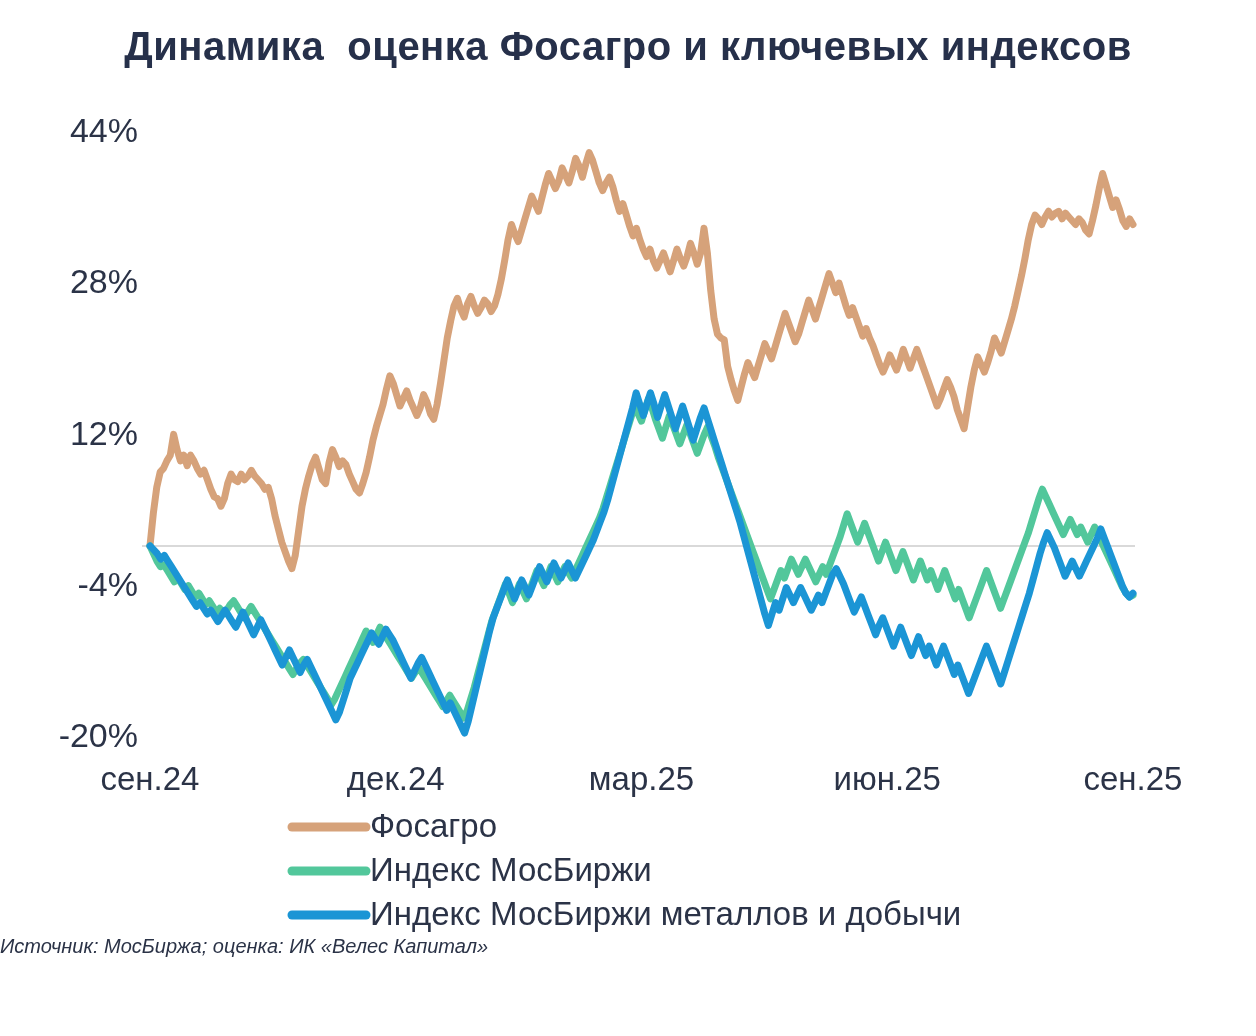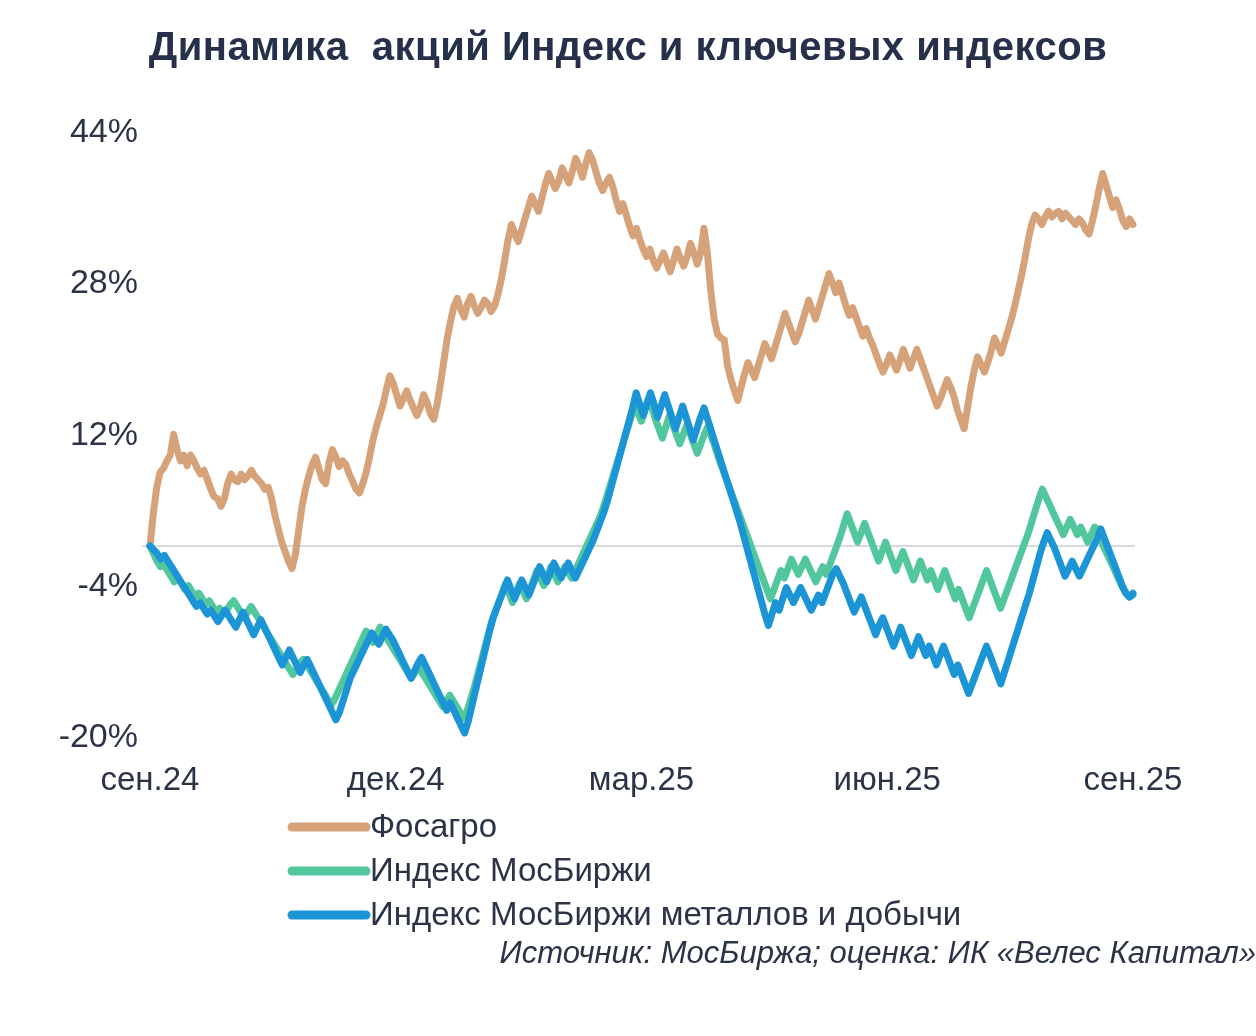--- a/index.html
+++ b/index.html
@@ -55,22 +55,22 @@
     font-size: 33px;
     fill: #2b3347;
     font-family: "Liberation Sans", sans-serif;
     dominant-baseline: middle;
   }
   .source-note {
     position: absolute;
     left: 0;
     top: 935px;
     width: 1256px;
-    text-align: right;
-    font-size: 31px;
+    text-align: left;
+    font-size: 20px;
     font-style: italic;
     color: #2b3347;
     white-space: pre;
   }
   .zero-grid {
     stroke: #d9d9d9;
     stroke-width: 2;
   }
   .series-path {
     fill: none;
@@ -79,21 +79,21 @@
   }
   .legend-swatch {
     stroke-linecap: round;
   }
 </style>
 </head>
 <body>
 
 <div id="figure">
 
-  <div id="chart-title">Динамика  акций Индекс и ключевых индексов</div>
+  <div id="chart-title">Динамика  оценка Фосагро и ключевых индексов</div>
 
   <svg id="plot-svg" viewBox="0 0 1256 1036" preserveAspectRatio="none">
     <g id="ytick-group">
         <text x="138" y="142" class="ytick-label">44%</text>
         <text x="138" y="293.25" class="ytick-label">28%</text>
         <text x="138" y="444.5" class="ytick-label">12%</text>
         <text x="138" y="595.75" class="ytick-label">-4%</text>
         <text x="138" y="747" class="ytick-label">-20%</text>
       </g>
     <g id="grid-group">

